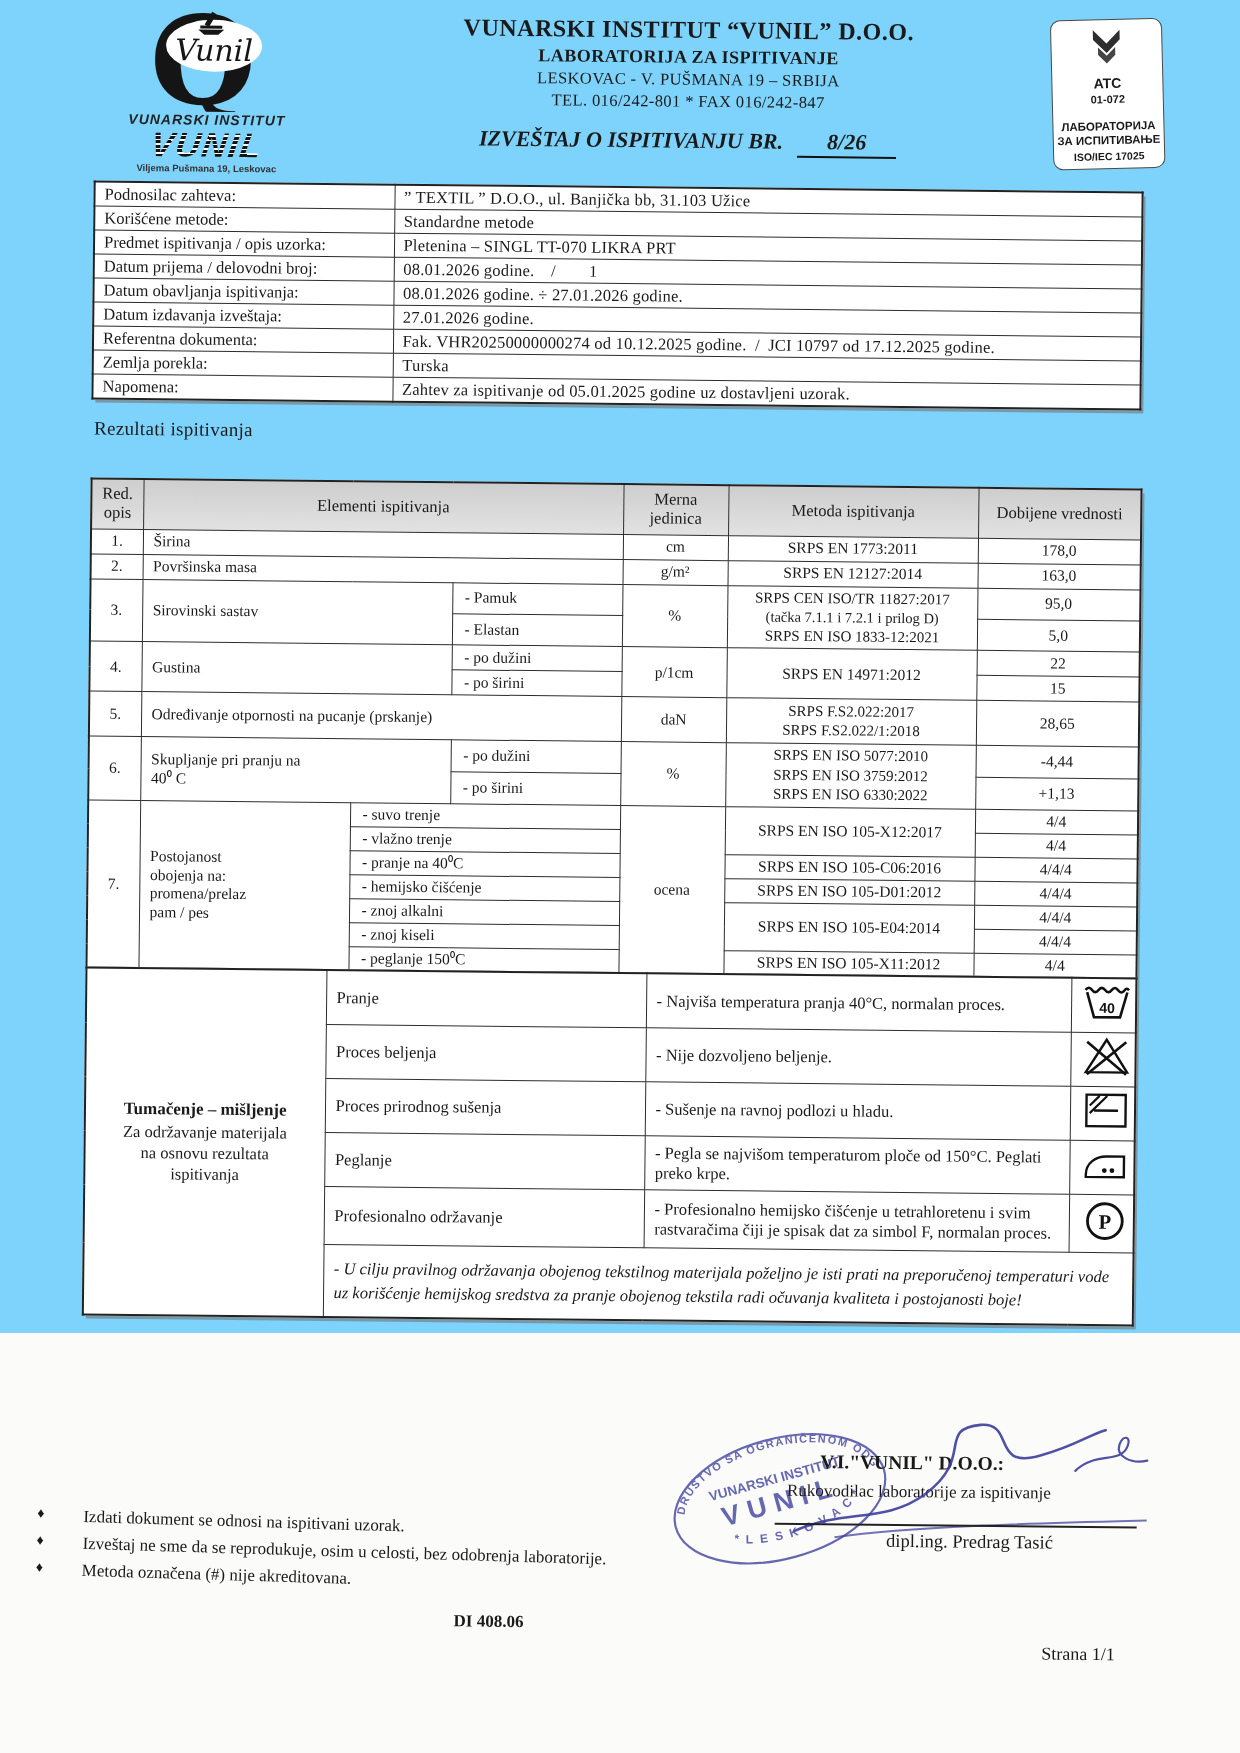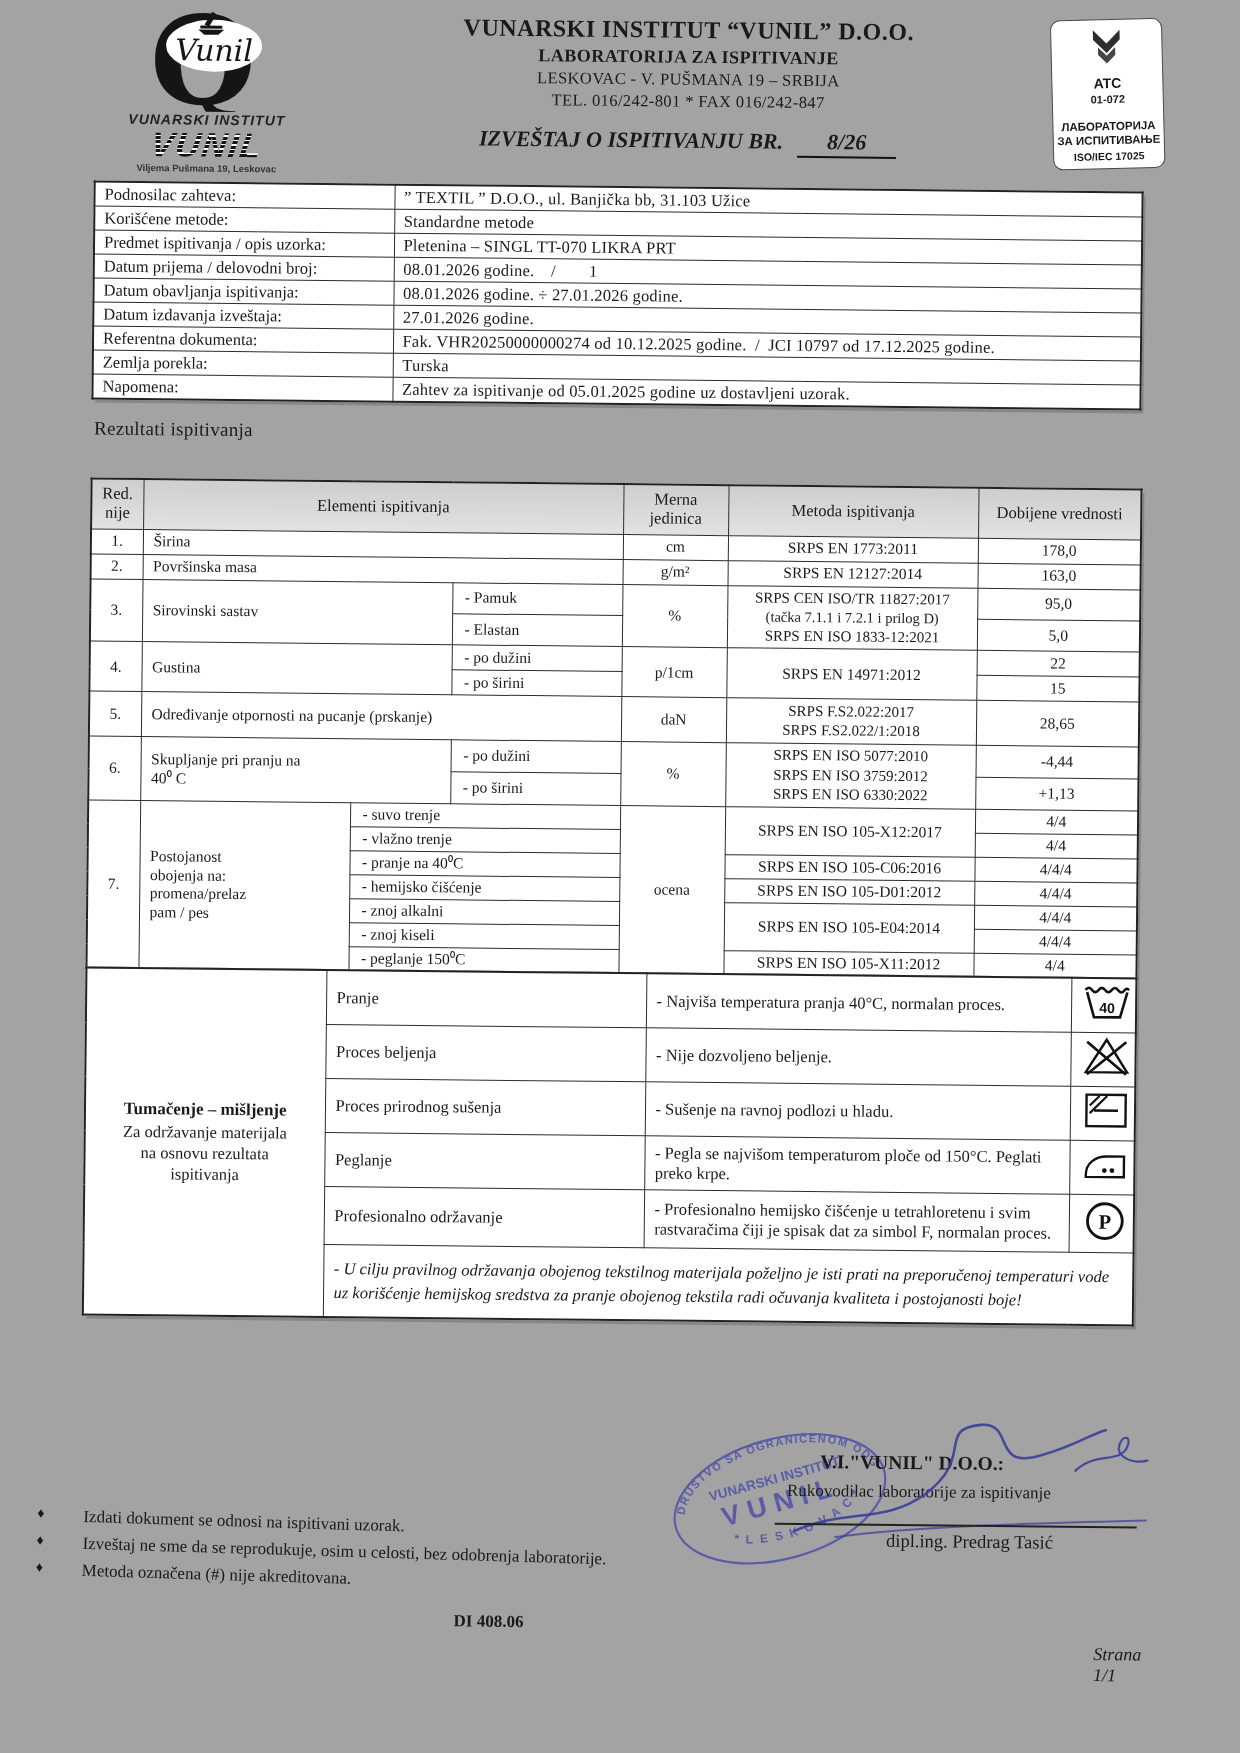--- a/index.html
+++ b/index.html
@@ -1,18 +1,18 @@
 <!DOCTYPE html>
 <html><head>
 <meta charset="utf-8">
 <style>
   html,body{margin:0;padding:0;}
   body{width:1240px;height:1753px;background:#fbfbfa;overflow:hidden;
        font-family:"Liberation Serif",serif;color:#1a1a1a;}
-  .page{position:relative;width:1240px;height:1753px;background:#a3a3a3;}
+  .page{position:relative;width:1240px;height:1333px;background:#7dd3fc;}
   .doc{position:absolute;left:0;top:0;width:1240px;padding:10px 90px 0 90px;box-sizing:border-box;
        transform:rotate(0.6deg);transform-origin:620px 60px;}
 
   
   .hdr{display:flex;align-items:flex-start;height:162px;}
   .logo-col{width:235px;flex:0 0 auto;text-align:center;}
   .logo-sub1{font:italic 700 14px "Liberation Sans",sans-serif;letter-spacing:1px;color:#222;margin-top:-4px;}
   .vunil-big{display:inline-block;color:#1b1b1b;font:italic 900 34px "Liberation Sans",sans-serif;
              letter-spacing:2px;transform:skewX(-8deg);line-height:1;}
   @supports ((-webkit-background-clip:text) or (background-clip:text)){
@@ -75,21 +75,21 @@
   .sig-company{position:absolute;left:745px;top:128px;font-size:19.5px;font-weight:700;white-space:nowrap;}
   .sig-role{position:absolute;left:712px;top:158px;font-size:17px;white-space:nowrap;}
   .sig-line{position:absolute;left:700px;top:200px;width:362px;border-top:2px solid #222;}
   .sig-name{position:absolute;left:730px;top:207px;width:330px;text-align:center;font-size:18.5px;}
   .stamp{position:absolute;left:575px;top:88px;mix-blend-mode:multiply;opacity:.88;}
   .sig-strokes{position:absolute;left:700px;top:90px;opacity:.9;}
   .bullets{position:absolute;left:-38px;top:196px;transform:rotate(1.1deg);font-size:17px;}
   .bullet-row{margin-bottom:7px;display:flex;}
   .diamond{width:22px;flex:0 0 auto;font-size:14px;margin-right:24px;}
   .doc-code{position:absolute;left:380px;top:292px;font-size:17px;font-weight:700;}
-  .page-no{position:absolute;left:1020px;top:318px;font-size:18px;font-style:italic;}
+  .page-no{position:absolute;left:968px;top:318px;font-size:18px;}
 </style>
 </head>
 <body>
 
 <div class="page">
 <div class="doc">
 
   <div class="hdr">
     <div class="logo-col">
       <svg width="200" height="106" viewBox="0 0 200 106">
@@ -184,21 +184,21 @@
       <col style="width:52px">
           <col style="width:210px">
           <col style="width:100px">
           <col style="width:170px">
       <col style="width:105px">
           <col style="width:250px">
           <col style="width:163px">
     </colgroup>
     <tbody>
       <tr class="rh">
-        <th>Red. nije</th>
+        <th>Red. opis</th>
         <th colspan="3">Elementi ispitivanja</th>
         <th>Merna jedinica</th>
         <th>Metoda ispitivanja</th>
         <th>Dobijene vrednosti</th>
       </tr>
       <tr class="r25">
         <td>1.</td>
         <td colspan="3" class="lft">Širina</td>
         <td>cm</td>
         <td>SRPS EN 1773:2011</td>

